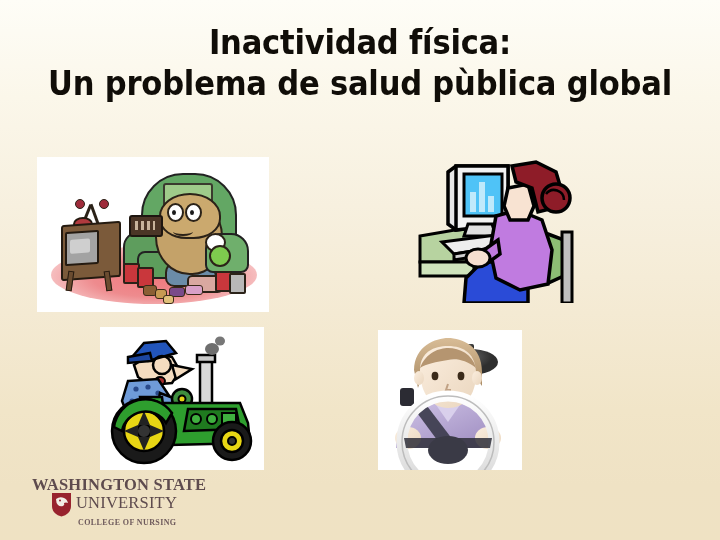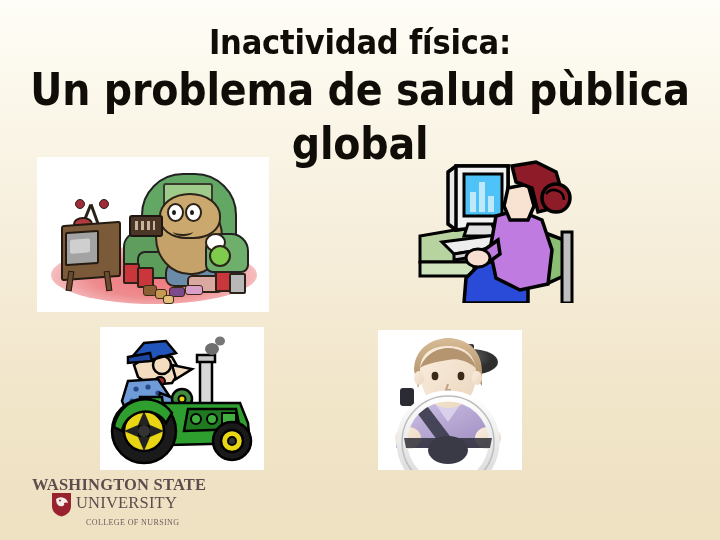--- a/index.html
+++ b/index.html
@@ -34,21 +34,21 @@
     left: 0;
     width: 720px;
     text-align: center;
     color: #100D08;
     font-family: "DejaVu Sans Condensed", "Liberation Sans Narrow", "Liberation Sans", sans-serif;
     font-weight: bold;
     line-height: 1.22;
     letter-spacing: -0.2px;
   }
   .title-line-1 { font-size: 34px; display: block; }
-  .title-line-2 { font-size: 44px; display: block; }
+  .title-line-2 { font-size: 34px; display: block; }
 
   
   .pic {
     position: absolute;
     overflow: hidden;
   }
   .pic-white {
     background: #FFFFFF;
   }
 
@@ -237,23 +237,23 @@
     position: absolute; left: 25px; top: 17px; width: 21px; height: 25px;
   }
   .wsu-univ {
     position: absolute; left: 50px; top: 18px;
     font-family: "Liberation Serif", "DejaVu Serif", serif;
     font-size: 16.5px; font-weight: normal; color: #5E4B4E;
     letter-spacing: 0.2px;
     white-space: nowrap;
   }
   .wsu-college {
-    position: absolute; left: 60px; top: 43px;
+    position: absolute; left: 52px; top: 43px;
     font-family: "Liberation Serif", "DejaVu Serif", serif;
-    font-size: 8px; font-weight: normal; color: #6E5A5C;
+    font-size: 8px; font-weight: bold; color: #6E5A5C;
     letter-spacing: 0.4px;
     white-space: nowrap;
   }
 </style>
 </head>
 <body>
 
 <div id="slide">
 
   <div id="title-block">

